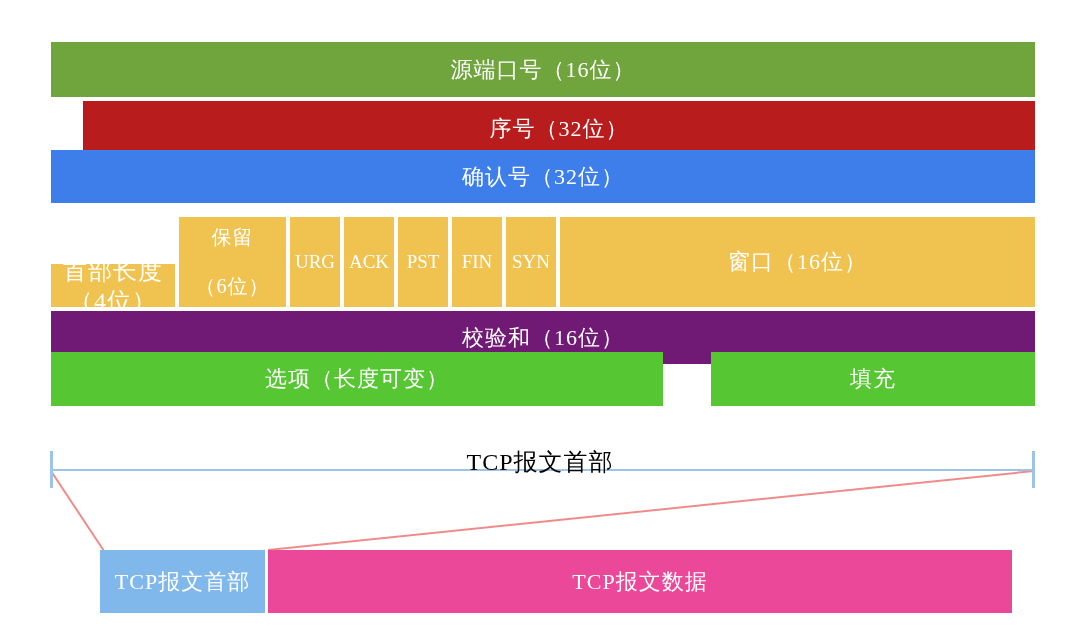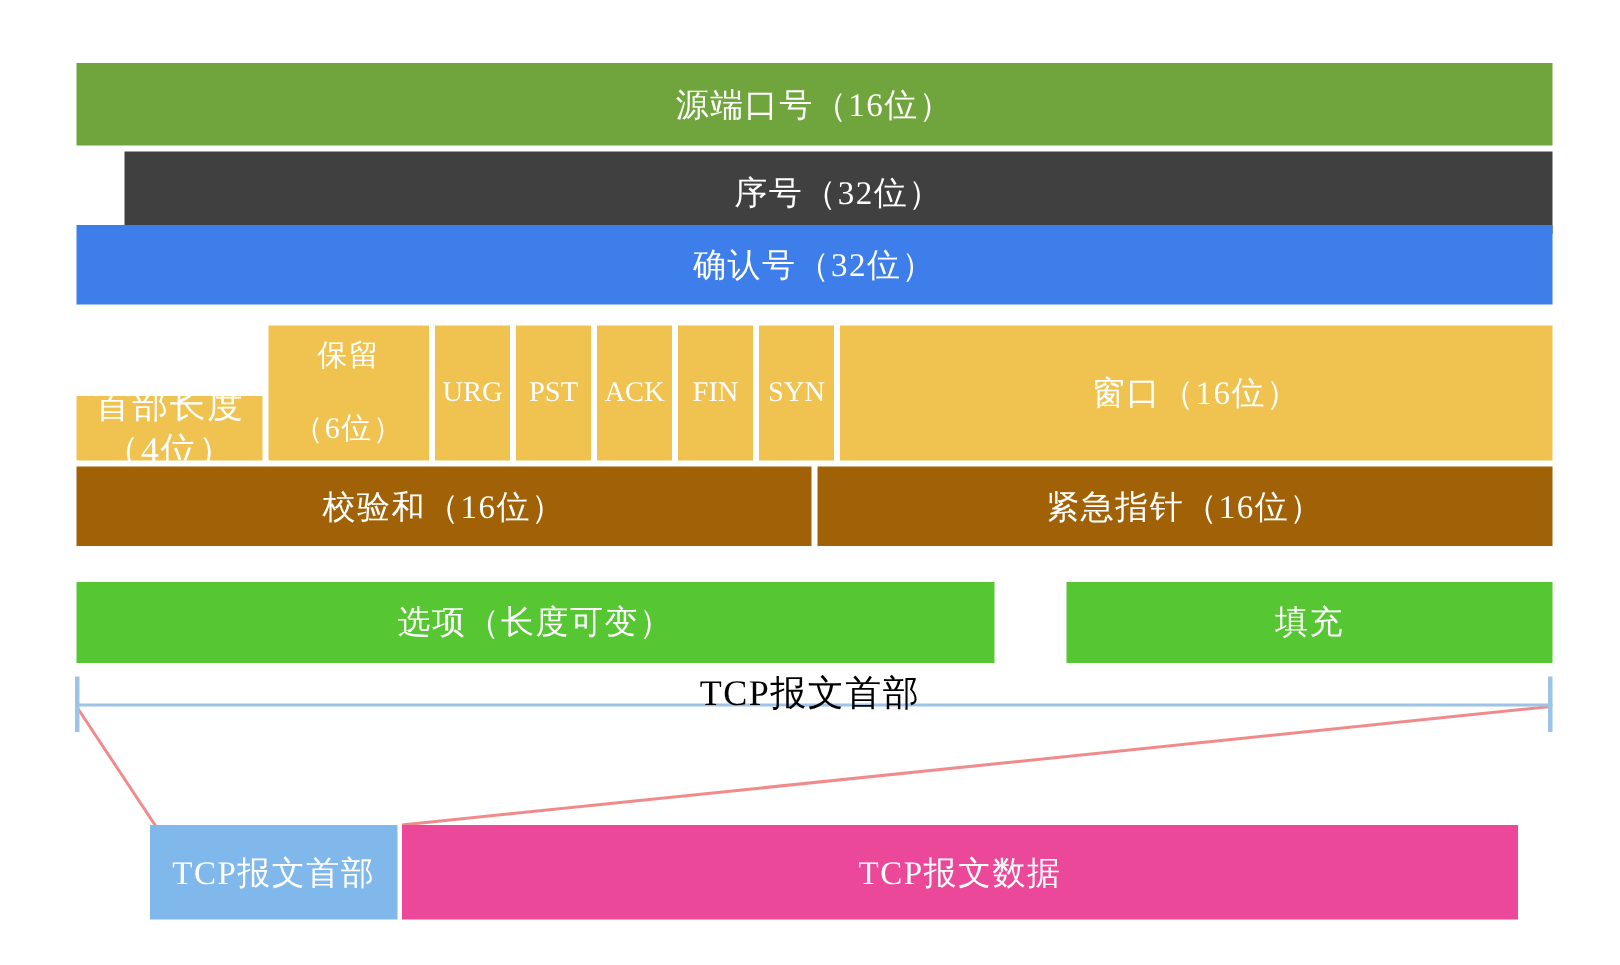--- a/index.html
+++ b/index.html
@@ -33,27 +33,27 @@
     letter-spacing: 1px;
     line-height: 1.25;
     text-align: center;
     white-space: nowrap;
   }
   .row1 { top: 42px;  height: 55px; }
   .row2 { top: 101px; height: 55px; }
   .row3 { top: 150px; height: 53px; }
   .row4 { top: 217px; height: 90px; }
   .row5 { top: 311px; height: 53px; }
-  .row6 { top: 388px; height: 54px; gap: 48px; }
+  .row6 { top: 352px; height: 54px; gap: 48px; }
 
   .c-green1  { background: #6FA53C; }
-  .c-orange  { background: #404040; margin-left: 32px; }
+  .c-orange  { background: #b91c1c; margin-left: 32px; }
   .c-blue    { background: #3D7EEB; }
   .c-yellow  { background: #F0C350; }
-  .c-purple  { background: #a16207; }
+  .c-purple  { background: #701a75; }
   .c-green2  { background: #56C632; }
 
   .half { flex: 1 1 0; }
   .full { flex: 1 1 100%; }
 
   .hdrlen { flex: 0 0 124px; font-size: 24px; margin-top: 47px; }
   .resv   { flex: 0 0 107px; font-size: 20px; gap: 24px; }
   .flag   { flex: 0 0 50px;  font-size: 19px; letter-spacing: 0; justify-content: center; }
   .window { flex: 1 1 auto; }
 
@@ -143,42 +143,39 @@
       <span>（4位）</span>
     </div>
     <div class="cell c-yellow resv">
       <span>保留</span>
       <span>（6位）</span>
     </div>
     <div class="cell c-yellow flag">
       <span>URG</span>
     </div>
     <div class="cell c-yellow flag">
+      <span>ACK</span>
+    </div>
+    <div class="cell c-yellow flag">
       <span>PST</span>
-    </div>
-    <div class="cell c-yellow flag">
-      <span>ACK</span>
     </div>
     <div class="cell c-yellow flag">
       <span>FIN</span>
     </div>
     <div class="cell c-yellow flag">
       <span>SYN</span>
     </div>
     <div class="cell c-yellow window">
       <span>窗口（16位）</span>
     </div>
   </div>
 
   <div class="hrow row5">
     <div class="cell c-purple half">
       <span>校验和（16位）</span>
-    </div>
-    <div class="cell c-purple half">
-      <span>紧急指针（16位）</span>
     </div>
   </div>
 
   <div class="hrow row6">
     <div class="cell c-green2 opt">
       <span>选项（长度可变）</span>
     </div>
     <div class="cell c-green2 pad">
       <span>填充</span>
     </div>

